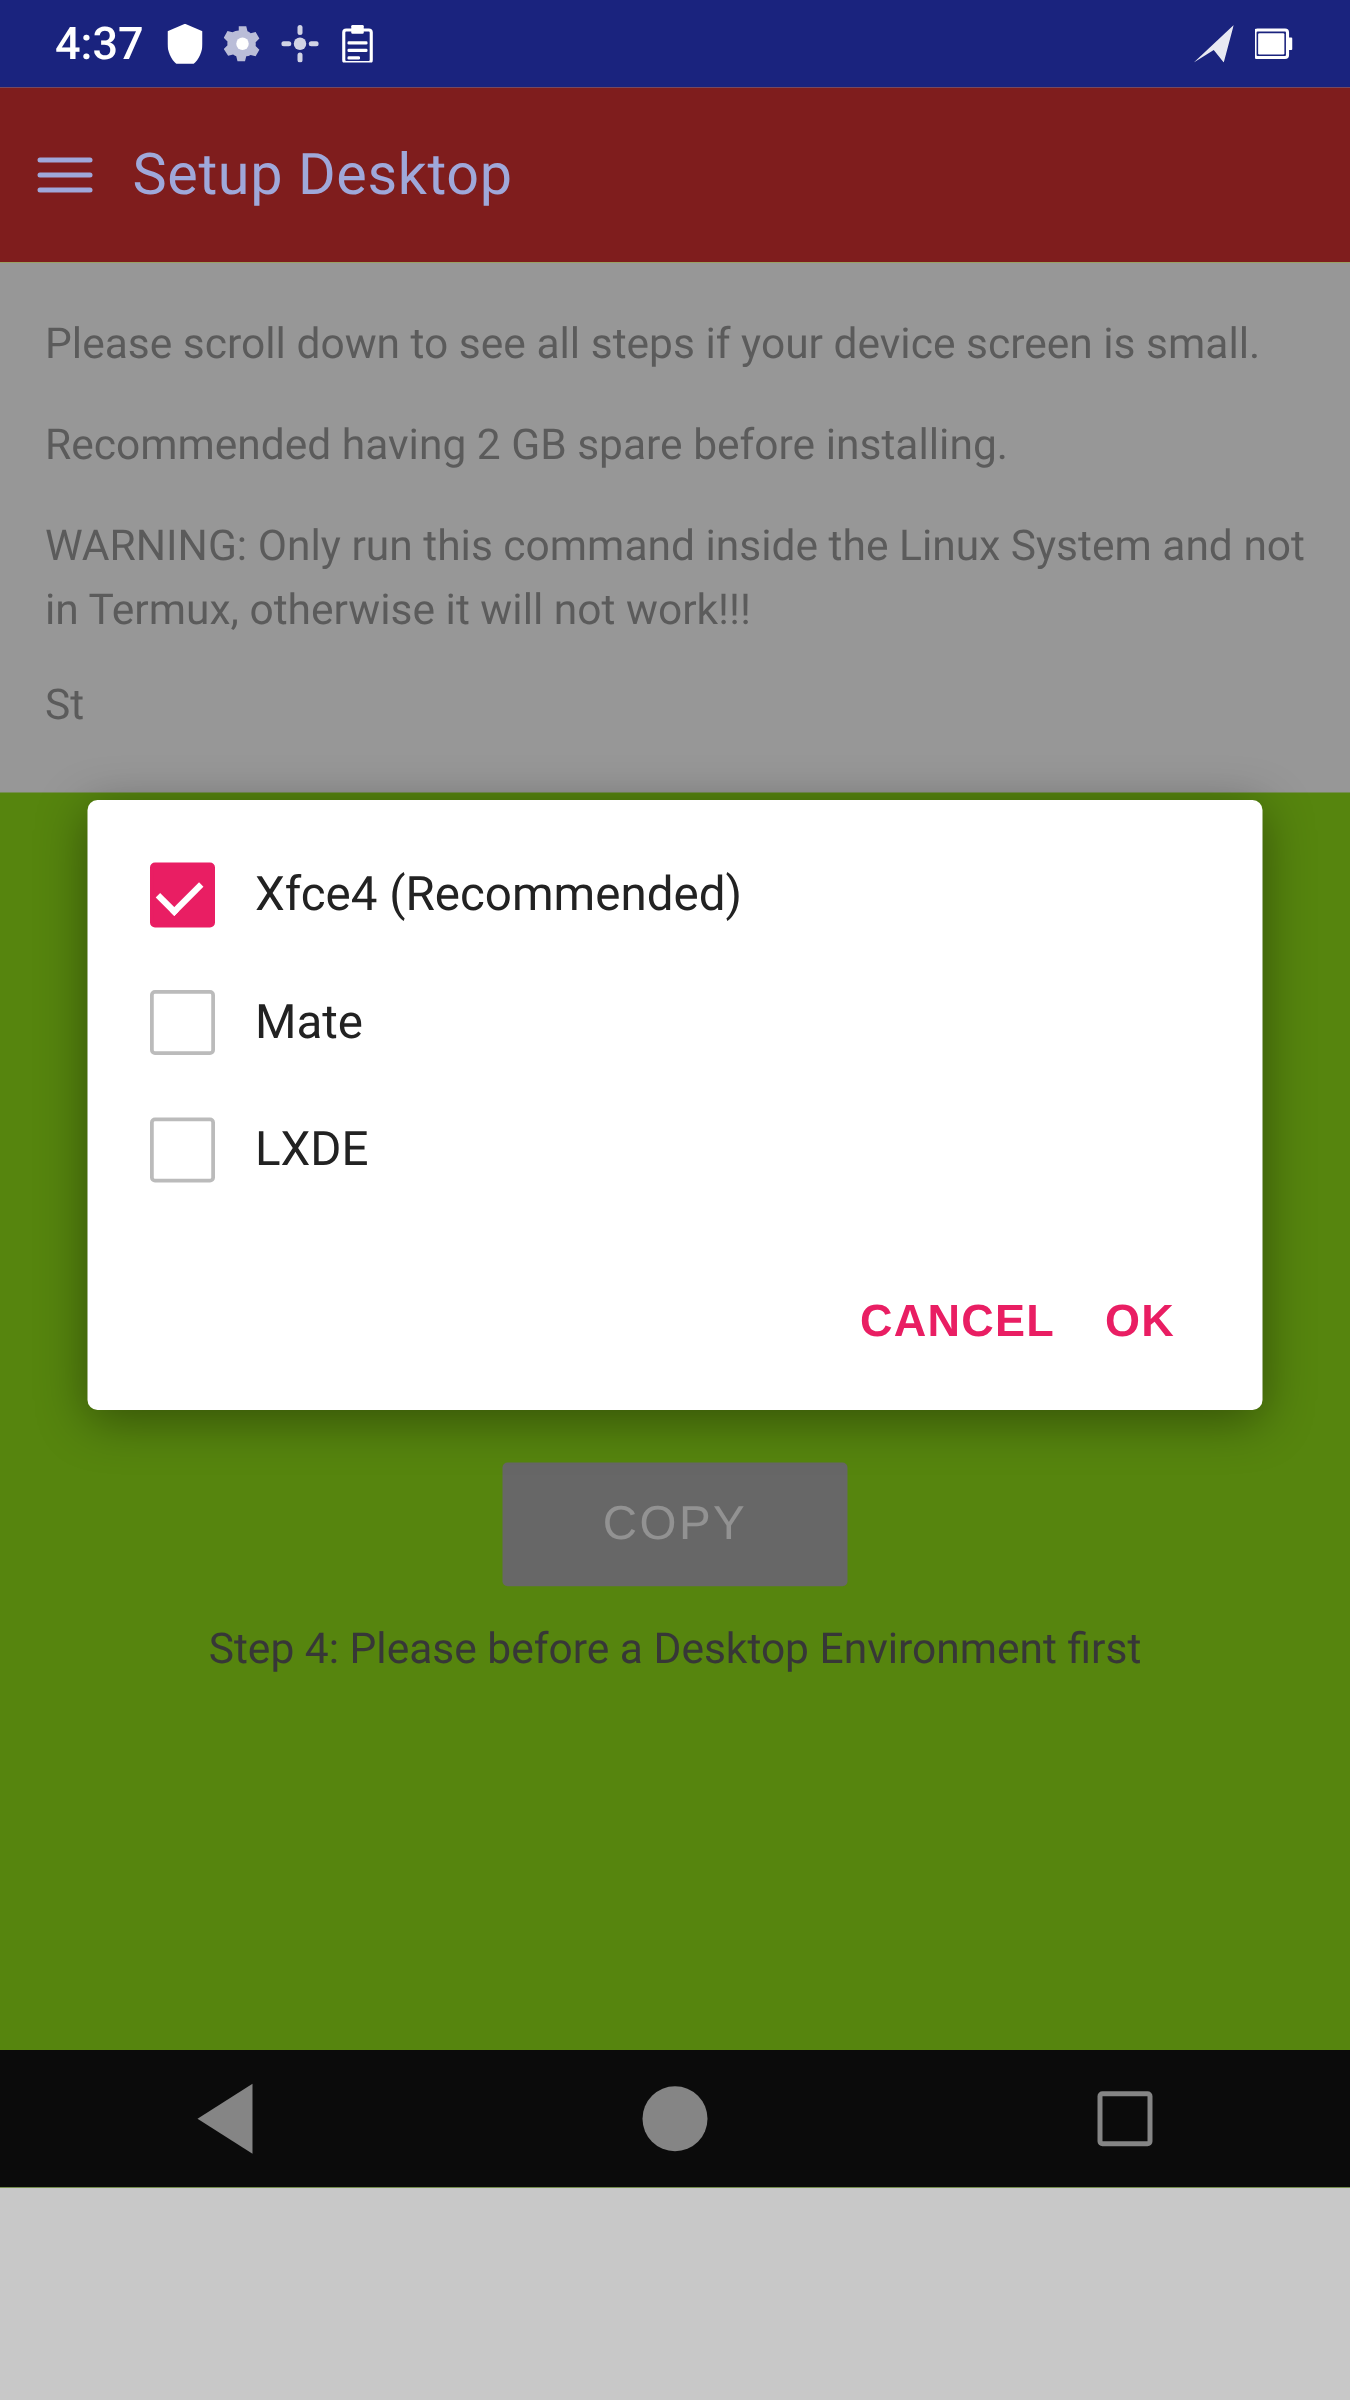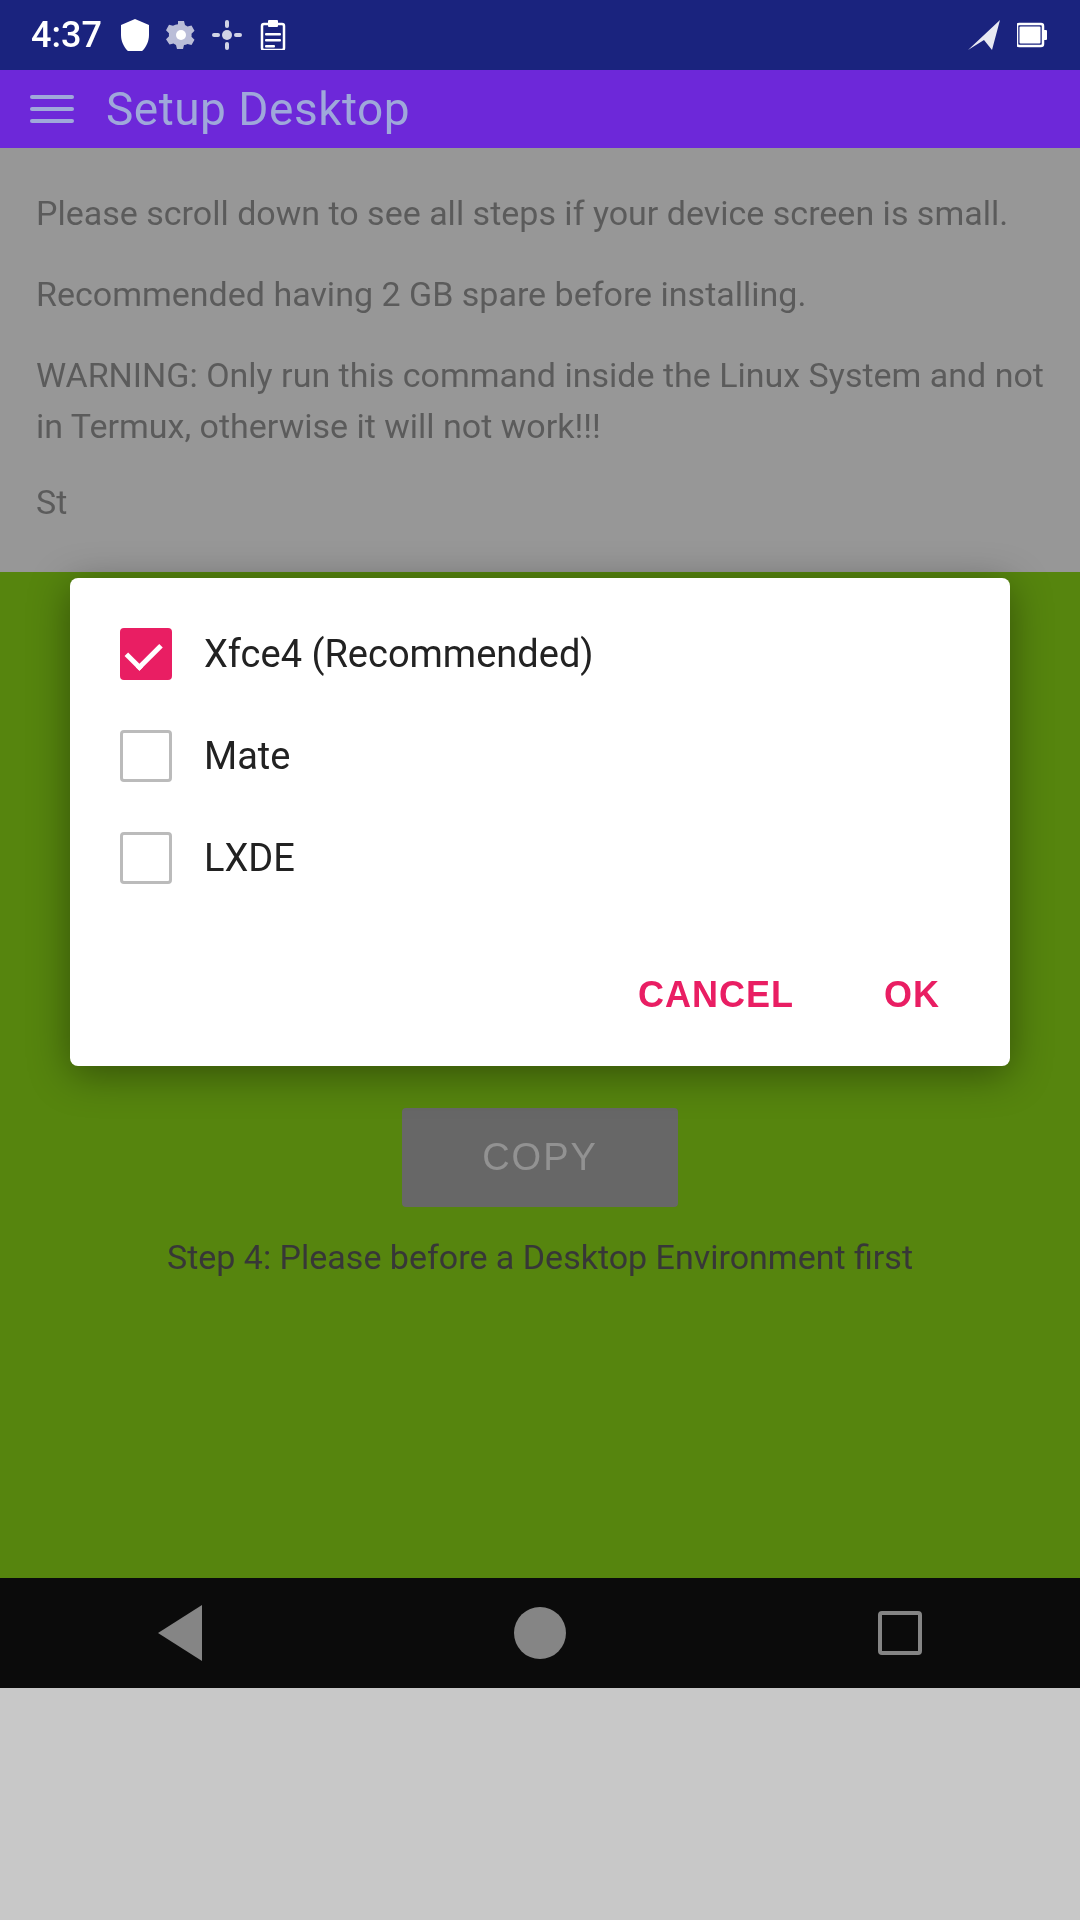--- a/index.html
+++ b/index.html
@@ -15,21 +15,21 @@
     }
 
     
     .status-bar {
       width: 100%;
       height: 70px;
       background: #1a237e;
       display: flex;
       align-items: center;
       justify-content: space-between;
-      padding: 0 31px;
+      padding: 0 44px;
       color: white;
     }
     .status-left {
       display: flex;
       align-items: center;
       gap: 16px;
     }
     .status-time {
       font-size: 36px;
       font-weight: 500;
@@ -49,22 +49,22 @@
     }
     .status-right {
       display: flex;
       align-items: center;
       gap: 14px;
     }
 
     
     .app-bar {
       width: 100%;
-      height: 78px;
-      background: #6d28d9;
+      height: 140px;
+      background: #7f1d1d;
       display: flex;
       align-items: center;
       padding: 0 30px;
       gap: 32px;
     }
     .hamburger-icon {
       display: flex;
       flex-direction: column;
       gap: 8px;
       cursor: pointer;
@@ -165,21 +165,20 @@
     }
 
     .option-label {
       font-size: 38px;
       color: #222;
     }
 
     .dialog-actions {
       display: flex;
       justify-content: flex-end;
-      gap: 50px;
       margin-top: 60px;
       padding-top: 20px;
     }
     .dialog-btn {
       font-size: 36px;
       font-weight: 700;
       color: #e91e63;
       background: none;
       border: none;
       cursor: pointer;

